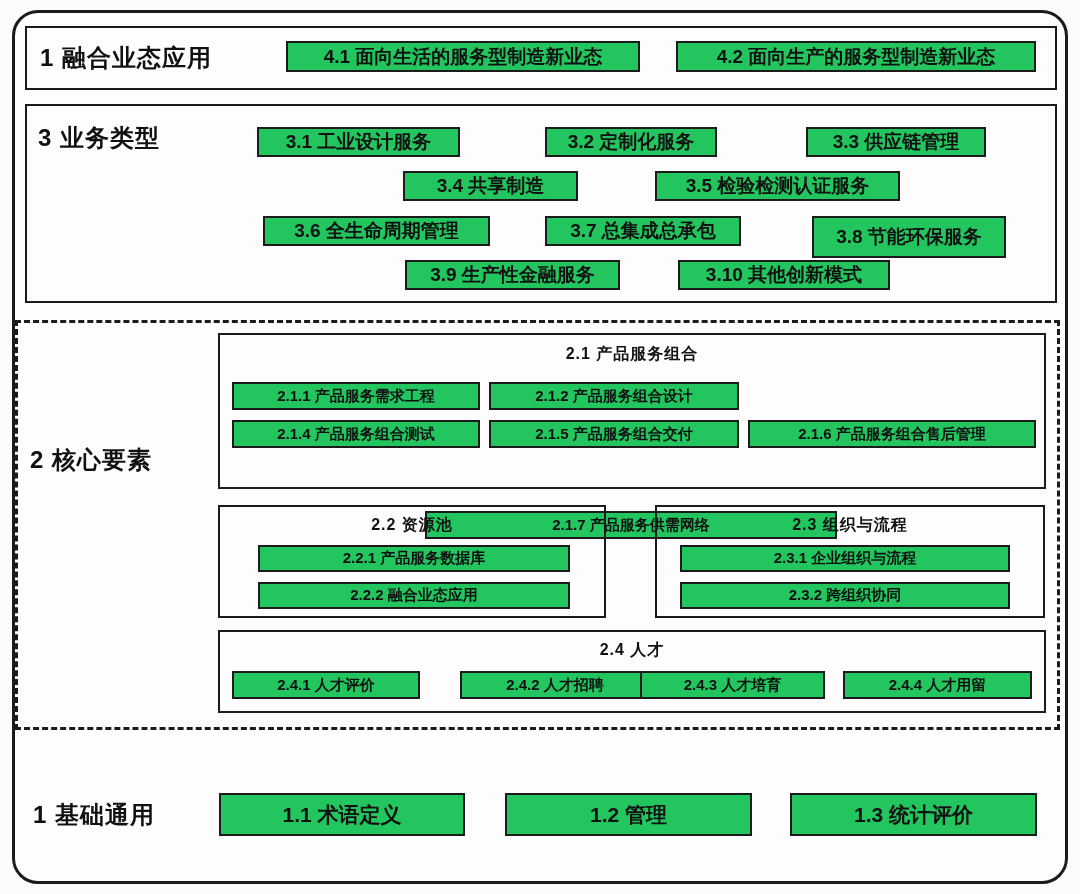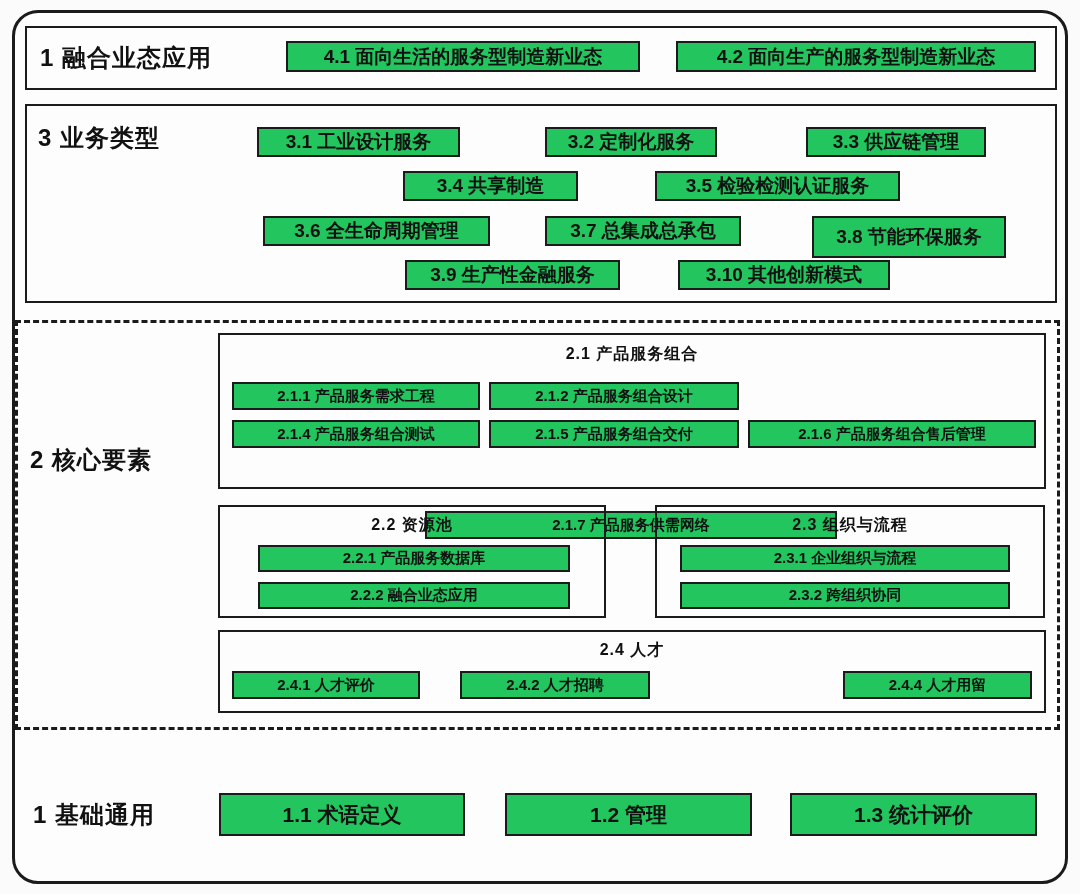--- a/index.html
+++ b/index.html
@@ -122,20 +122,21 @@
 
   <div class="frame" style="left:655px; top:505px; width:390px; height:113px;"></div>
   <div class="group-title" style="left:655px; top:511px; width:390px; height:28px;">2.3  组织与流程</div>
   <div class="box f17" style="left:680px; top:545px; width:330px; height:27px;">2.3.1 企业组织与流程</div>
   <div class="box f17" style="left:680px; top:582px; width:330px; height:27px;">2.3.2 跨组织协同</div>
 
   <div class="frame" style="left:218px; top:630px; width:828px; height:83px;"></div>
   <div class="group-title" style="left:218px; top:636px; width:828px; height:28px;">2.4  人才</div>
   <div class="box f17" style="left:232px; top:671px; width:188px; height:28px;">2.4.1 人才评价</div>
   <div class="box f17" style="left:436px; top:671px; width:190px; height:28px;margin-left:24px;">2.4.2 人才招聘</div>
+  <div class="box f17" style="left:640px; top:671px; width:185px; height:28px;">2.4.3 人才培育</div>
   <div class="box f17" style="left:843px; top:671px; width:189px; height:28px;">2.4.4 人才用留</div>
 
   <div class="sec-label" style="left:33px; top:793px; height:43px;">1 基础通用</div>
   <div class="box f21" style="left:219px; top:793px; width:246px; height:43px;">1.1 术语定义</div>
   <div class="box f21" style="left:505px; top:793px; width:247px; height:43px;">1.2 管理</div>
   <div class="box f21" style="left:790px; top:793px; width:247px; height:43px;">1.3 统计评价</div>
 
 </div>
 
 </body></html>

